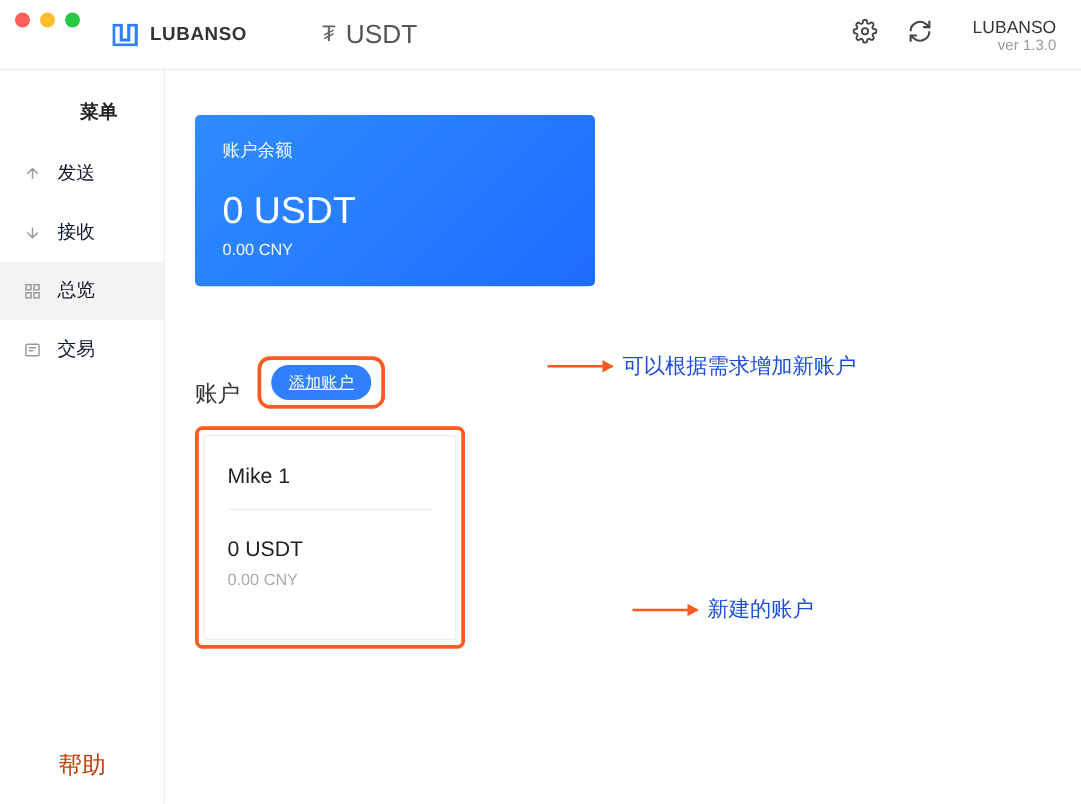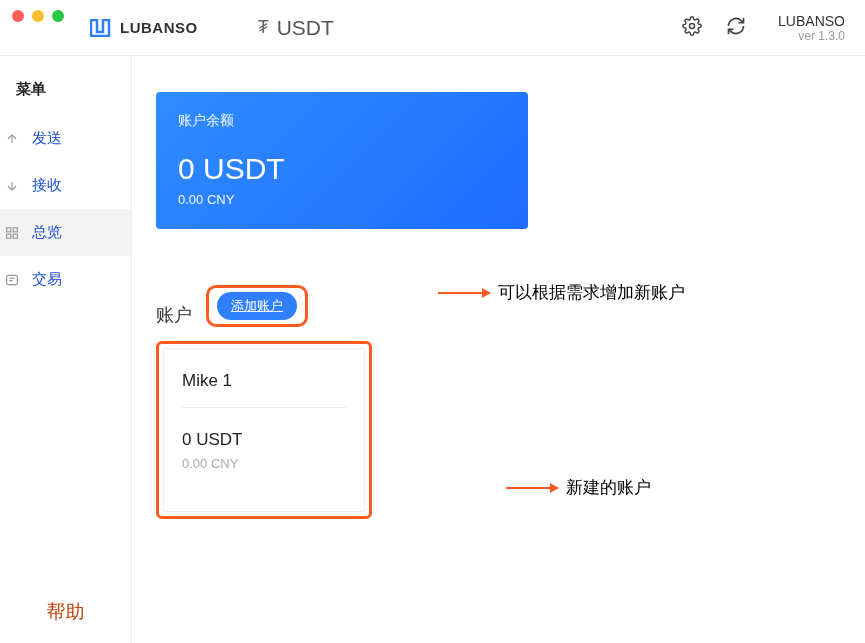--- a/index.html
+++ b/index.html
@@ -19,45 +19,45 @@
     .currency-icon { font-size: 18px; color: #666; }
     .currency-label { font-size: 21px; }
     .topbar-spacer { flex: 1; }
     .topbar-icon { margin-left: 24px; cursor: pointer; color: #444; }
     .version-block { margin-left: 32px; text-align: right; }
     .version-brand { font-size: 14px; color: #333; font-weight: 500; }
     .version-num { font-size: 12px; color: #999; }
     
     .body-wrap { display: flex; height: calc(100% - 56px); }
     .sidebar { width: 132px; border-right: 1px solid #eee; display: flex; flex-direction: column; }
-    .sidebar-title { font-size: 15px; font-weight: 700; padding: 24px 16px 16px; color: #222; }
-    .sidebar-item { display: flex; align-items: center; gap: 12px; padding: 14px 4px; font-size: 15px; color: #1d4ed8; cursor: pointer; }
+    .sidebar-title { font-size: 15px; font-weight: 700; padding: 24px 16px 16px; color: #222; margin-left: 48px; }
+    .sidebar-item { display: flex; align-items: center; gap: 12px; padding: 14px 18px; font-size: 15px; color: #0f172a; cursor: pointer; }
     .sidebar-item.active { background: #f3f3f3; }
     .sidebar-item .mi { width: 16px; color: #999; display: flex; align-items: center; justify-content: center; }
     .sidebar-spacer { flex: 1; }
     .help-link { padding: 18px; font-size: 19px; color: #c2410c; text-align: center; cursor: pointer; }
     
     .main { flex: 1; padding: 36px 24px; position: relative; }
-    .balance-card { width: 372px; background: linear-gradient(135deg, #2f8cff 0%, #1e6cff 100%); border-radius: 4px; padding: 20px 22px 22px; color: #fff; }
+    .balance-card { width: 320px; background: linear-gradient(135deg, #2f8cff 0%, #1e6cff 100%); border-radius: 4px; padding: 20px 22px 22px; color: #fff; }
     .balance-title { font-size: 14px; opacity: 0.95; }
     .balance-amount { font-size: 30px; font-weight: 400; margin-top: 22px; }
     .balance-sub { font-size: 13px; margin-top: 6px; opacity: 0.95; }
     
     .accounts-header { display: flex; align-items: flex-end; gap: 14px; margin-top: 56px; }
     .accounts-title { font-size: 18px; color: #333; }
     .add-btn { background: #2f7fff; color: #fff; border: none; border-radius: 14px; padding: 5px 14px; font-size: 13px; cursor: pointer; text-decoration: underline; }
     .add-btn-box { border: 3px solid #ff5a1f; border-radius: 10px; padding: 4px 8px; display: inline-flex; }
     
     .account-card-box { border: 3px solid #ff5a1f; border-radius: 6px; margin-top: 14px; width: 216px; padding: 4px; }
     .account-card { background: #fff; border: 1px solid #eee; border-radius: 3px; padding: 22px 18px 40px; box-shadow: 0 1px 3px rgba(0,0,0,0.04); }
     .account-name { font-size: 17px; color: #222; padding-bottom: 16px; border-bottom: 1px solid #eee; }
     .account-bal { font-size: 17px; color: #222; margin-top: 22px; }
     .account-sub { font-size: 13px; color: #aaa; margin-top: 6px; }
     
-    .annotation { position: absolute; color: #000000; font-size: 17px; display: flex; align-items: center; gap: 8px; }
+    .annotation { position: absolute; color: #1d4ed8; font-size: 17px; display: flex; align-items: center; gap: 8px; }
     .anno1 { left: 306px; top: 225px; }
     .anno2 { left: 374px; top: 420px; }
     .arrow { width: 52px; height: 2px; background: #ff5a1f; position: relative; }
     .arrow::after { content: ''; position: absolute; right: -1px; top: -4px; border-left: 9px solid #ff5a1f; border-top: 5px solid transparent; border-bottom: 5px solid transparent; }
   </style>
 </head>
 <body>
 
 <div class="window-controls">
   <div class="window-dot dot-close"></div>

